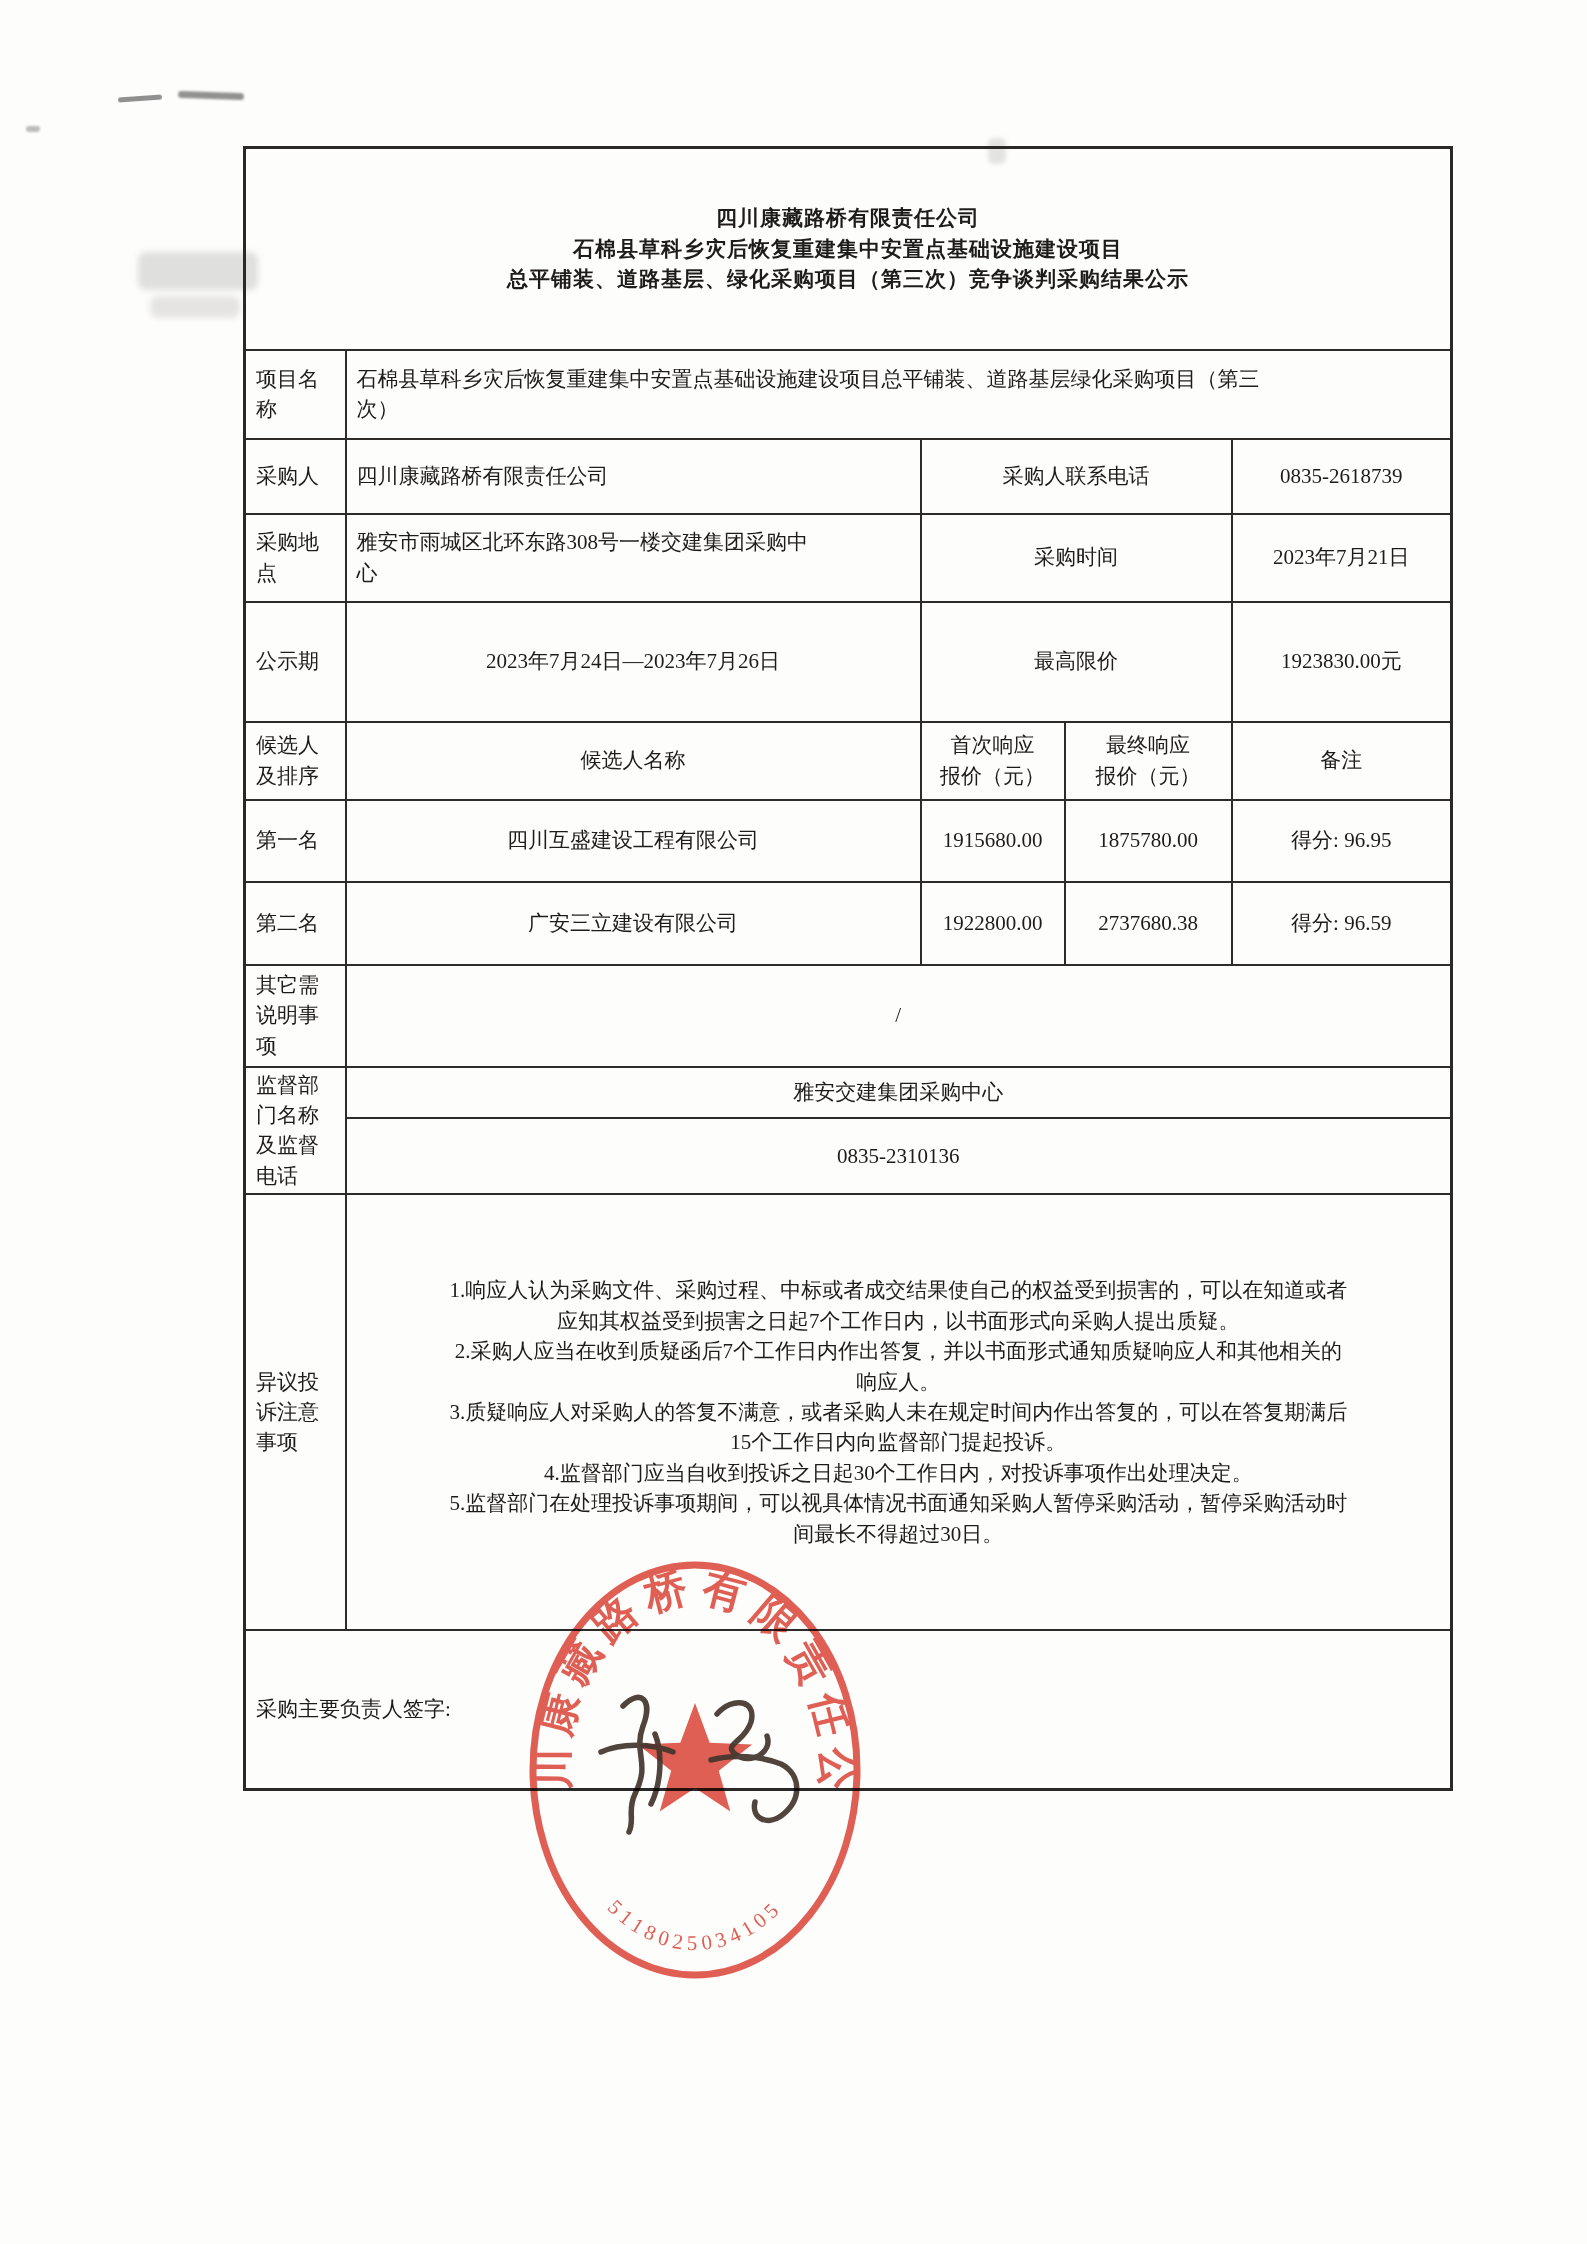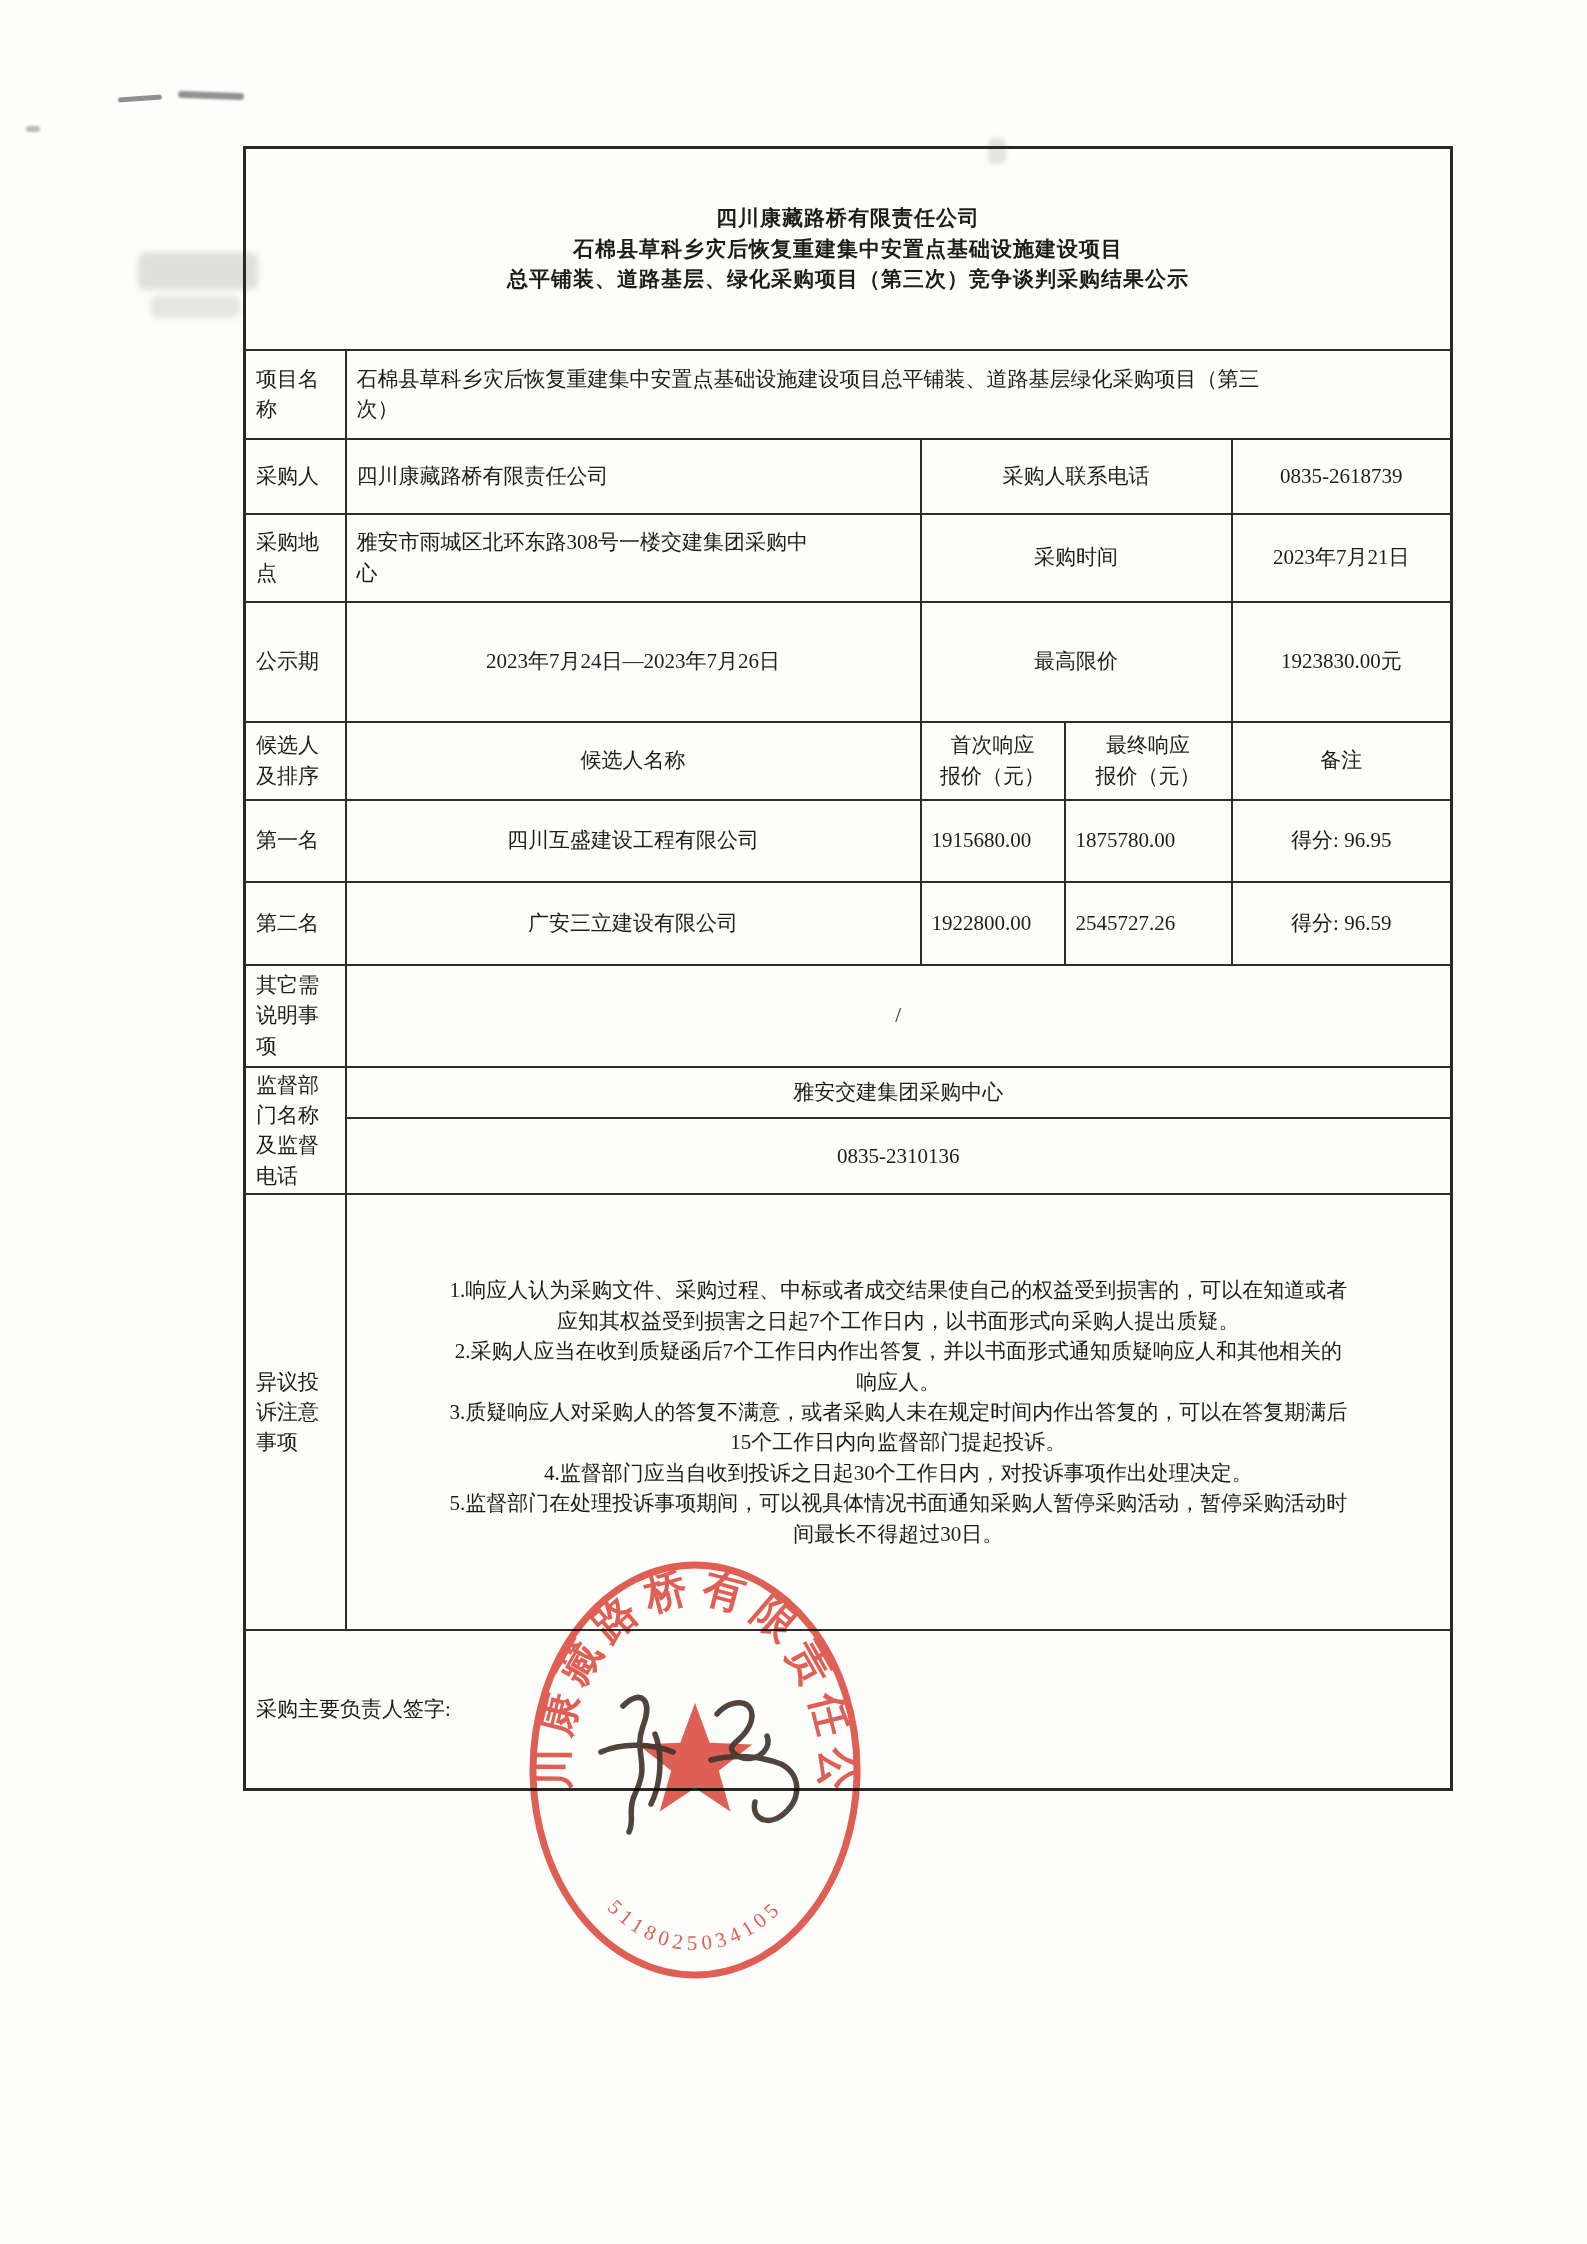--- a/index.html
+++ b/index.html
@@ -32,21 +32,21 @@
     padding:2px 10px;vertical-align:middle;
     overflow:hidden;
   }
   td.title-cell{
     text-align:center;font-weight:700;font-size:27px;line-height:46px;
     letter-spacing:1px;padding-top:18px;
   }
   td.lbl{text-align:left;padding:2px 10px;}
   td.val-left{text-align:left;border-radius:7px;}
   td.ctr{text-align:center;}
-  td.num{text-align:left;padding-right:4px;font-size:21px;}
+  td.num{text-align:center;padding-right:4px;font-size:21px;}
   .preline{white-space:pre-line;}
   td.project-val{line-height:38px;vertical-align:middle;}
   td.objection-val{
     font-size:20.5px;line-height:35px;text-align:center;
     padding:10px 16px;vertical-align:middle;margin-top:8px;
   }
   td.sig-cell{
     vertical-align:bottom;text-align:left;
     font-size:22px;padding:0 0 16px 12px;
   }
@@ -130,21 +130,21 @@
       <td class="ctr">四川互盛建设工程有限公司</td>
       <td class="num">1915680.00</td>
       <td class="num">1875780.00</td>
       <td class="ctr">得分: 96.95</td>
     </tr>
 
     <tr style="height:83px">
       <td class="lbl">第二名</td>
       <td class="ctr">广安三立建设有限公司</td>
       <td class="num">1922800.00</td>
-      <td class="num">2545727.26</td>
+      <td class="num">2737680.38</td>
       <td class="ctr">得分: 96.59</td>
     </tr>
 
     <tr style="height:102px">
       <td class="lbl">其它需说明事项</td>
       <td colspan="4" class="ctr">/</td>
     </tr>
 
     <tr style="height:47px">
       <td class="lbl" rowspan="2">监督部门名称及监督电话</td>

